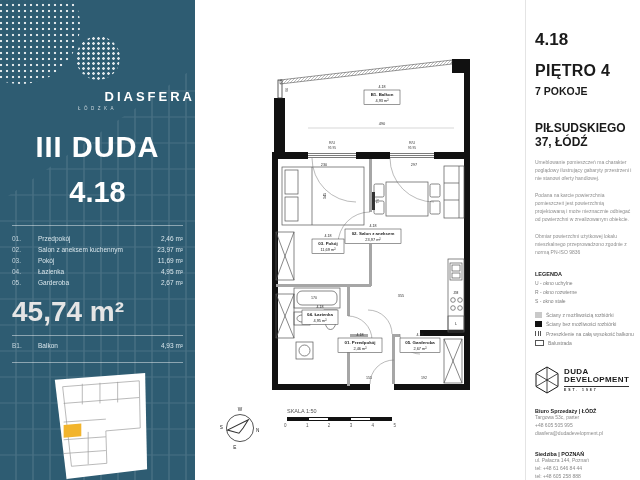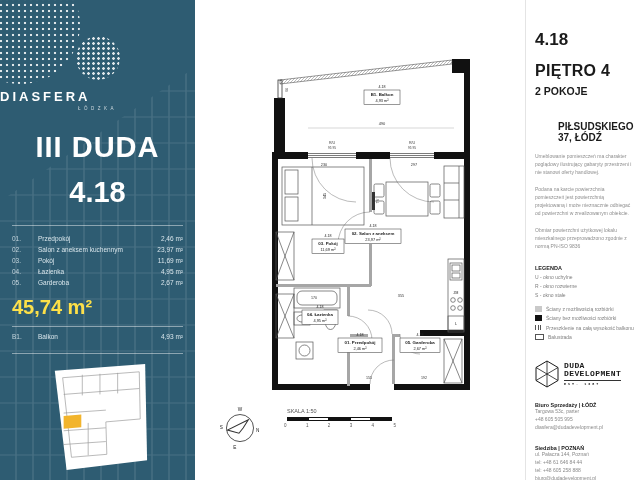--- a/index.html
+++ b/index.html
@@ -8,64 +8,64 @@
   
   .sidebar{position:absolute;left:0;top:0;width:195px;height:480px;background:#2e5c72;overflow:hidden;}
   .dots{background-image:radial-gradient(rgba(255,255,255,.85) 1px, rgba(255,255,255,0) 1.6px);
         background-size:6px 6px;border-radius:50%;}
   .blob{position:absolute;left:-38px;top:-34px;width:118px;height:118px;}
   .facade{position:absolute;inset:0;opacity:.13;pointer-events:none;
         background:repeating-linear-gradient(90deg,transparent 0 15px,rgba(255,255,255,.65) 15px 17px),
                    repeating-linear-gradient(0deg,transparent 0 24px,rgba(255,255,255,.5) 24px 26px);
         clip-path:polygon(0 42%,100% 14%,100% 100%,0 100%);}
   .logo-mark{position:relative;margin:36px auto 0;width:44px;height:44px;background-size:5px 5px;}
-  .brand{margin-top:9px;text-align:left;font-weight:bold;font-size:13px;letter-spacing:3px;color:#fff;}
+  .brand{margin-top:9px;text-align:right;font-weight:bold;font-size:13px;letter-spacing:3px;color:#fff;}
   .brand-sub{margin-top:2px;text-align:center;font-size:4.5px;letter-spacing:3.5px;color:rgba(255,255,255,.75);}
   .stage{margin-top:20px;text-align:center;font-weight:bold;font-size:29px;letter-spacing:1px;color:#fff;}
   .unit-big{margin-top:12px;text-align:center;font-weight:bold;font-size:29px;color:#fff;}
   .room-list{position:relative;margin:16px 12px 0;border-top:1px solid rgba(255,255,255,.45);padding-top:7px;}
   .rrow{display:flex;align-items:baseline;font-size:6.5px;color:#d9e6ec;line-height:1.7;}
   .rno{width:16px;opacity:.85;}
   .rname{flex:1;margin-left:10px;}
   .rarea{text-align:right;}
-  .total{margin:8px 12px 0;font-weight:bold;font-size:20px;color:#fde047;}
+  .total{margin:8px 12px 0;font-weight:bold;font-size:28px;color:#e5e5e5;}
   .brule{margin:7px 12px 0;border-top:1px solid rgba(255,255,255,.45);}
   .balc-row{margin:0 12px;padding:4px 0;}
   .mini-wrap{position:relative;text-align:center;margin-top:8px;}
   
   .plan-area{position:absolute;left:195px;top:0;width:330px;height:480px;}
   .plan-svg{position:absolute;left:73px;top:54px;}
   .bottom-row{position:absolute;left:22px;top:402px;display:flex;align-items:flex-start;gap:24px;}
   .scale{padding-top:6px;}
   .scale-label{font-size:5.5px;color:#555;margin-bottom:3px;}
   .bar{display:flex;}
   .bar span{width:21px;height:4px;border:0.5px solid #111;box-sizing:border-box;}
   .seg-b{background:#111;} .seg-w{background:#fff;border-left:none;}
   .ticks{display:flex;justify-content:space-between;width:112px;margin-left:-3px;
          font-size:4.5px;color:#555;margin-top:2px;}
   
   .panel{position:absolute;left:525px;top:0;width:115px;height:480px;border-left:1px solid #e4e4e4;
          padding:0 0 0 9px;box-sizing:border-box;}
   .p-unit{margin-top:30px;font-weight:bold;font-size:17px;}
   .p-floor{margin-top:12px;font-weight:bold;font-size:16px;letter-spacing:.3px;}
   .p-rooms{margin-top:5px;font-weight:bold;font-size:10.5px;}
-  .p-addr{margin-top:24px;font-weight:bold;font-size:10px;margin-left:23px;}
+  .p-addr{margin-top:24px;font-weight:bold;font-size:12px;}
   .p-par{margin-top:10px;font-size:5px;line-height:1.55;color:#8e8e8e;width:100px;}
   .lg-title{margin-top:14px;font-weight:bold;font-size:5.5px;}
   .lg-line{margin-top:3px;font-size:5px;color:#808080;}
   .lg-items{margin-top:8px;}
   .lg-item{display:flex;align-items:center;margin-top:3.5px;font-size:5px;color:#808080;
            white-space:nowrap;overflow:hidden;}
   .sw{display:inline-block;width:7px;height:6px;margin-right:4px;flex:0 0 auto;}
   .sw-gray{background:#c9c9c9;}
   .sw-black{background:#111;}
   .sw-hatch{background:repeating-linear-gradient(90deg,#555 0 1px,transparent 1px 2.6px);height:5px;}
   .sw-outline{background:#fff;border:0.8px solid #555;height:4px;}
   .dev{display:flex;align-items:center;margin-top:20px;gap:5px;}
-  .dev-txt{font-family:Liberation Mono, monospace;font-weight:bold;line-height:1.05;}
+  .dev-txt{font-family:Liberation Sans, sans-serif;font-weight:bold;line-height:1.05;}
   .dev-l1,.dev-l2{font-size:8px;letter-spacing:.4px;}
   .dev-est{margin-top:2px;font-size:3.4px;letter-spacing:2px;border-top:0.6px solid #333;padding-top:1.5px;}
   .office{margin-top:14px;}
   .o-title{font-weight:bold;font-size:5.4px;}
   .o-line{font-size:5px;color:#8a8a8a;line-height:1.55;}
   
   .t{font-family:"Liberation Sans",sans-serif;fill:#222;}
   .tb{font-weight:bold;}
   .dim{font-family:"Liberation Sans",sans-serif;fill:#333;}
 </style>
@@ -334,21 +334,21 @@
           <span>4</span>
           <span>5</span>
         </div>
       </div>
     </div>
   </main>
 
   <section class="panel">
     <div class="p-unit">4.18</div>
     <div class="p-floor">PIĘTRO 4</div>
-    <div class="p-rooms">2 POKOJE</div>
+    <div class="p-rooms">7 POKOJE</div>
     <div class="p-addr">PIŁSUDSKIEGO 37, ŁÓDŹ</div>
 
     <p class="p-par">Umeblowanie pomieszczeń ma charakter poglądowy ilustrujący gabaryty przestrzeni i nie stanowi oferty handlowej.</p>
     <p class="p-par">Podana na karcie powierzchnia pomieszczeń jest powierzchnią projektowaną i może nieznacznie odbiegać od powierzchni w zrealizowanym obiekcie.</p>
     <p class="p-par">Obmiar powierzchni użytkowej lokalu mieszkalnego przeprowadzono zgodnie z normą PN-ISO 9836</p>
 
     <div class="lg-title">LEGENDA</div>
     <div class="lg-line">U - okno uchylne</div>
     <div class="lg-line">R - okno rozwierne</div>
     <div class="lg-line">S - okno stałe</div>

